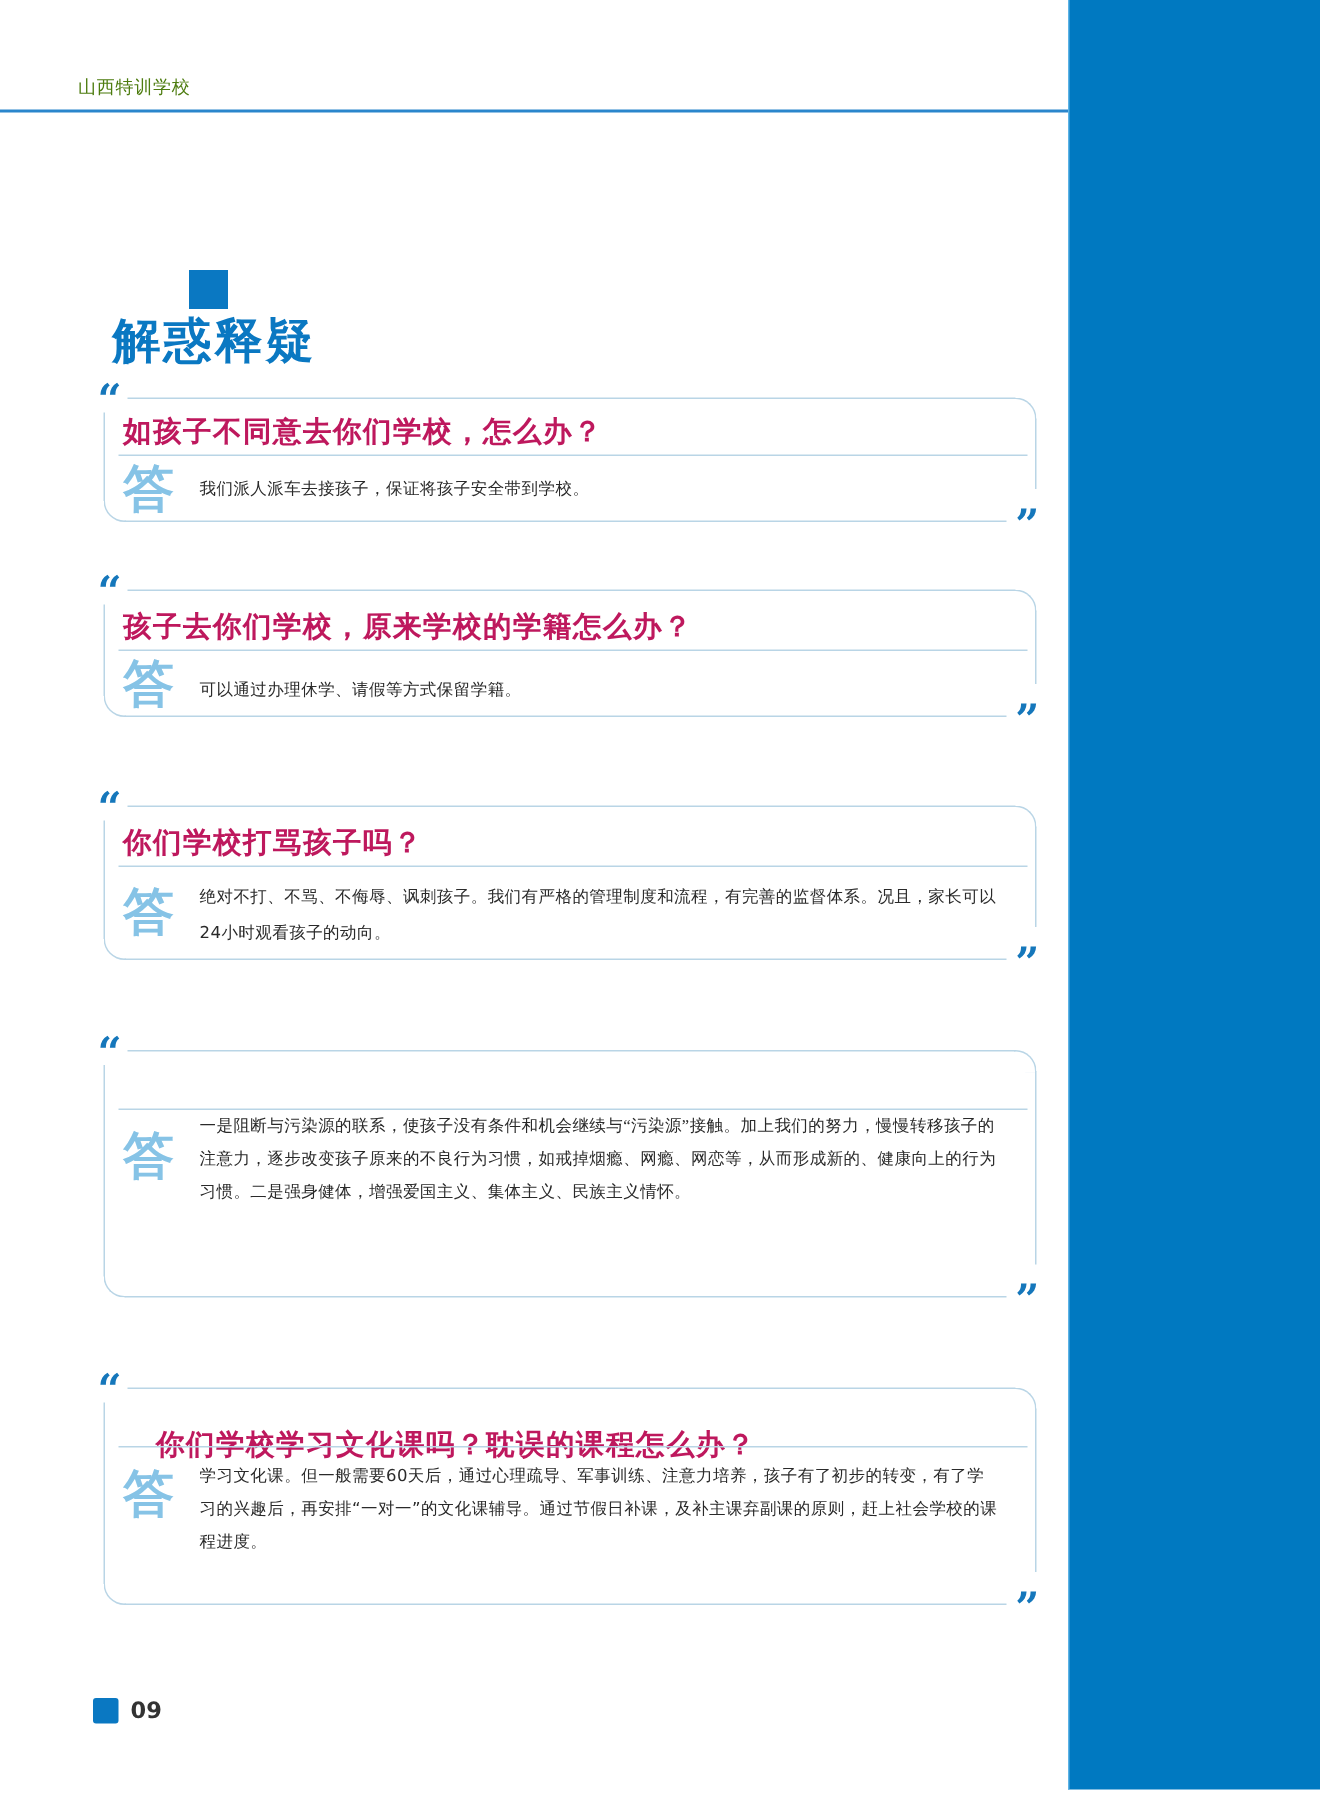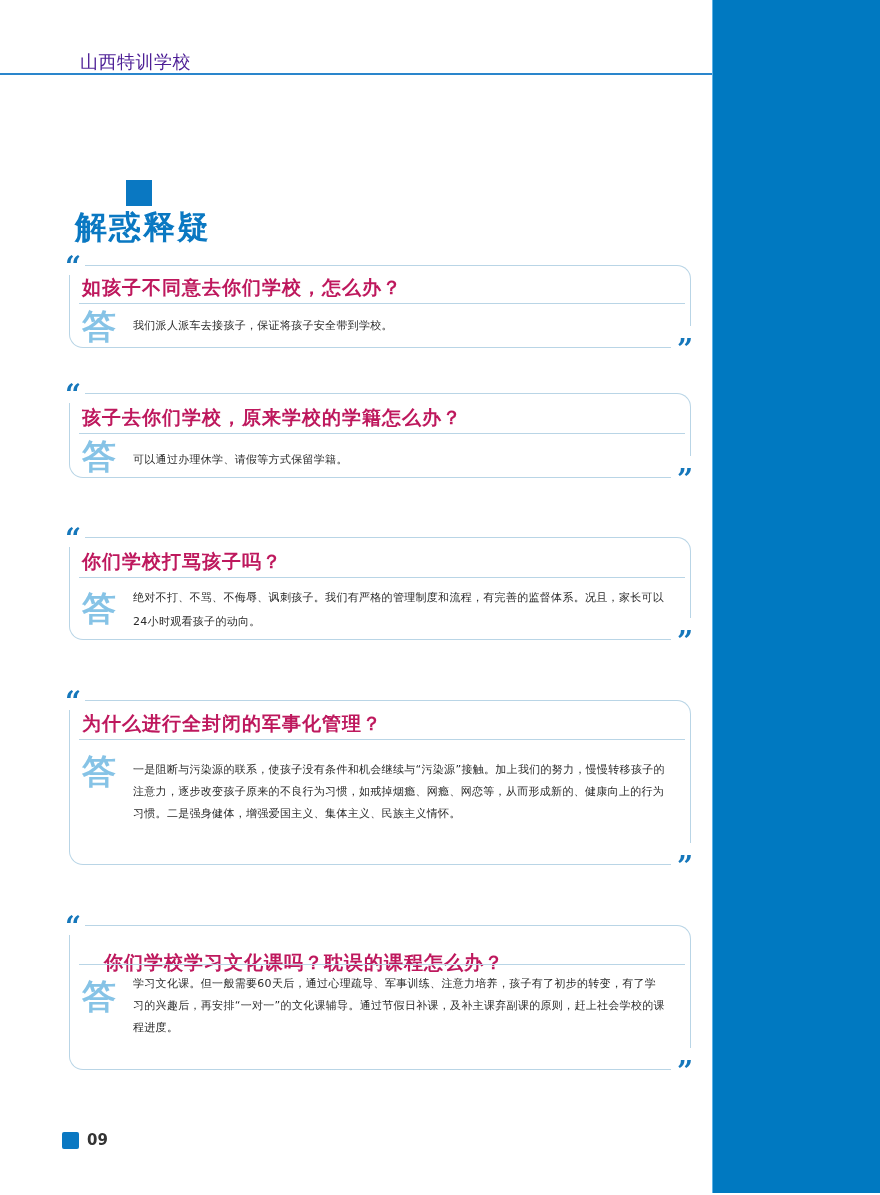--- a/index.html
+++ b/index.html
@@ -1,18 +1,18 @@
 <!DOCTYPE html>
 <html><head>
 <meta charset="utf-8">
 <style>
   html, body { margin:0; padding:0; }
   body { width:880px; height:1195px; position:relative; background:#ffffff; overflow:hidden;
          font-family:"DejaVu Sans", "Liberation Sans", sans-serif; color:#222; }
-  .header-title { position:absolute; left:80px; top:50px; font-size:18px; color:#4c1d95; letter-spacing:0.5px; }
+  .header-title { position:absolute; left:52px; top:50px; font-size:12px; color:#4d7c0f; letter-spacing:0.5px; }
   .header-rule { position:absolute; left:0; top:73px; width:712px; height:2px; background:#2a86cc; }
   .sidebar { position:absolute; left:712px; top:0; width:167px; height:1193px; background:#0079c1; border-left:1px solid #5db3e6; }
   .section-title { position:absolute; left:75px; top:180px; font-size:32px; font-weight:bold; color:#0a78c2; display:flex; align-items:center; letter-spacing:2px;flex-direction:column; }
   .section-title .sq { display:inline-block; width:26px; height:26px; background:#0a78c2; margin-right:8px; }
   .qa { position:absolute; left:69px; width:622px; }
   .qa .top-line { position:absolute; left:16px; right:14px; top:0; height:0; border-top:1.5px solid #b9d5e6; }
   .qa .tr-corner { position:absolute; right:0; top:0; width:14px; height:14px; border-top:1.5px solid #b9d5e6; border-right:1.5px solid #b9d5e6; border-top-right-radius:14px; }
   .qa .right-line { position:absolute; right:0; top:14px; bottom:22px; border-right:1.5px solid #b9d5e6; }
   .qa .left-line { position:absolute; left:0; top:10px; bottom:14px; border-left:1.5px solid #b9d5e6; }
   .qa .bl-corner { position:absolute; left:0; bottom:0; width:14px; height:14px; border-bottom:1.5px solid #b9d5e6; border-left:1.5px solid #b9d5e6; border-bottom-left-radius:14px; }
@@ -85,24 +85,23 @@
 </div>
 
 <div class="qa" style="top:700px;height:165px;">
   <div class="top-line"></div>
     <div class="tr-corner"></div>
   <div class="right-line"></div>
     <div class="left-line"></div>
   <div class="bl-corner"></div>
     <div class="bottom-line"></div>
   <span class="open-quote">“</span>
-  <div class="question" style="top:11px;">为什么进行全封闭的军事化管理？</div>
   <div class="divider" style="top:39px;"></div>
   <div class="answer-mark" style="top:54px;">答</div>
-  <div class="answer" style="top:59px;line-height:22px;">一是阻断与污染源的联系，使孩子没有条件和机会继续与“污染源”接触。加上我们的努力，慢慢转移孩子的注意力，逐步改变孩子原来的不良行为习惯，如戒掉烟瘾、网瘾、网恋等，从而形成新的、健康向上的行为习惯。二是强身健体，增强爱国主义、集体主义、民族主义情怀。</div>
+  <div class="answer" style="top:40px;line-height:22px;font-family:Liberation Serif, serif;">一是阻断与污染源的联系，使孩子没有条件和机会继续与“污染源”接触。加上我们的努力，慢慢转移孩子的注意力，逐步改变孩子原来的不良行为习惯，如戒掉烟瘾、网瘾、网恋等，从而形成新的、健康向上的行为习惯。二是强身健体，增强爱国主义、集体主义、民族主义情怀。</div>
   <span class="close-quote">”</span>
 </div>
 
 <div class="qa" style="top:925px;height:145px;">
   <div class="top-line"></div>
     <div class="tr-corner"></div>
   <div class="right-line"></div>
     <div class="left-line"></div>
   <div class="bl-corner"></div>
     <div class="bottom-line"></div>

